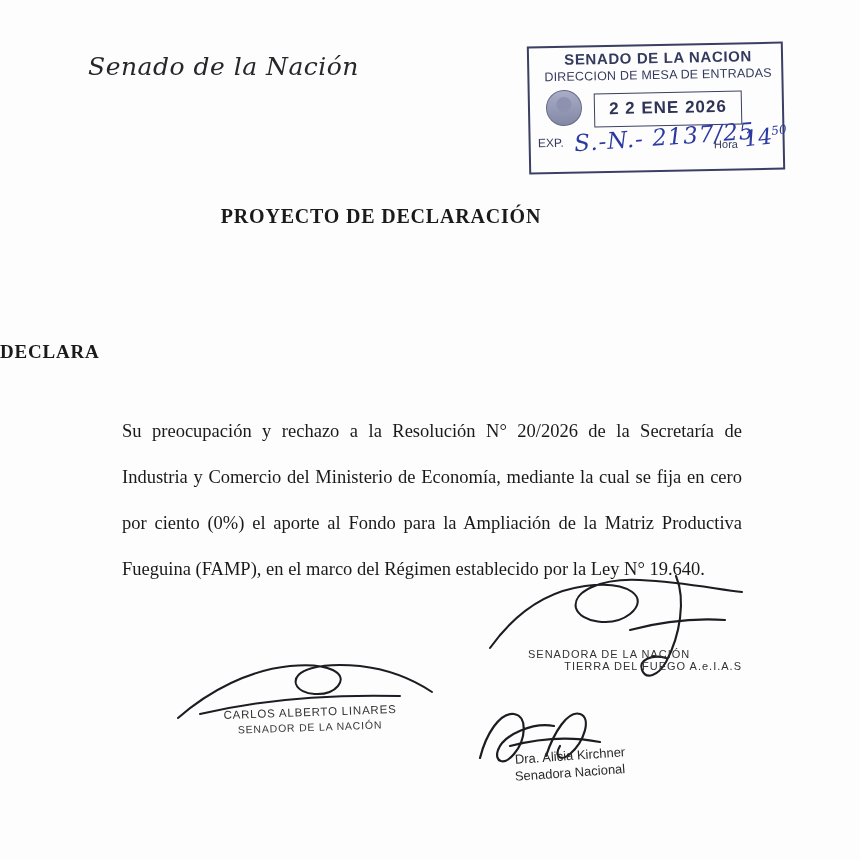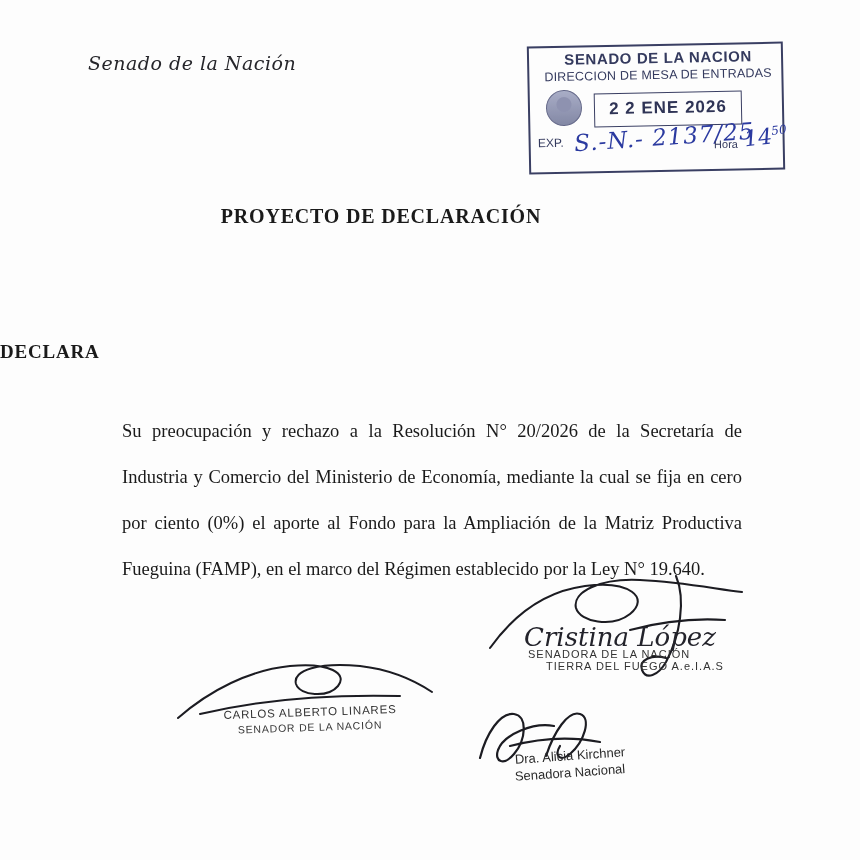--- a/index.html
+++ b/index.html
@@ -17,21 +17,21 @@
     color: #1a1a1a;
   }
 
   
   .letterhead {
     position: absolute;
     left: 88px;
     top: 52px;
     font-family: "DejaVu Serif", serif;
     font-style: italic;
-    font-size: 19px;
+    font-size: 25px;
     letter-spacing: 0.5px;
     color: #26262b;
     white-space: nowrap;
   }
 
   
   .stamp {
     position: absolute;
     left: 528px;
     top: 44px;
@@ -222,21 +222,21 @@
     font-family: "Liberation Sans", sans-serif;
     font-size: 11px;
     letter-spacing: 1px;
     color: #333;
   }
   .sig-cristina .line-b {
     position: absolute;
     left: 48px;
     top: 90px;
     width: 214px;
-    text-align: center;
+    text-align: right;
     font-family: "Liberation Sans", sans-serif;
     font-size: 11px;
     letter-spacing: 1px;
     color: #333;
   }
 
   .sig-linares {
     left: 170px;
     top: 650px;
     width: 300px;
@@ -327,21 +327,20 @@
   <div class="body-text">Su preocupación y rechazo a la Resolución N° 20/2026 de la Secretaría de Industria y Comercio del Ministerio de Economía, mediante la cual se fija en cero por ciento (0%) el aporte al Fondo para la Ampliación de la Matriz Productiva Fueguina (FAMP), en el marco del Régimen establecido por la Ley N° 19.640.</div>
 
   <div class="sig sig-cristina">
     <svg class="sig-ink" width="300" height="130" viewBox="0 0 300 130">
       <g fill="none" stroke="#1c1c22" stroke-width="2.1" stroke-linecap="round">
         <path d="M10 78 C 30 50, 60 22, 105 16 C 150 10, 170 28, 150 44 C 132 58, 100 52, 96 38 C 92 22, 120 8, 160 10 C 205 12, 240 20, 262 22"></path>
         <path d="M196 6 C 206 30, 200 66, 186 92 C 178 106, 166 110, 162 100 C 158 90, 172 84, 186 88"></path>
         <path d="M150 60 C 180 52, 215 48, 245 50"></path>
       </g>
     </svg>
-    <div class="script">Cristina López</div>
     <div class="line-a sig-name">SENADORA DE LA NACIÓN</div>
     <div class="line-b sig-name">TIERRA DEL FUEGO A.e.I.A.S</div>
   </div>
 
   <div class="sig sig-linares">
     <svg class="sig-ink" width="300" height="110" viewBox="0 0 300 110">
       <g fill="none" stroke="#1c1c22" stroke-width="2" stroke-linecap="round">
         <path d="M8 68 C 40 40, 80 20, 120 16 C 160 12, 178 24, 168 36 C 158 48, 130 46, 126 34 C 122 20, 150 12, 190 16 C 225 20, 250 34, 262 42"></path>
         <path d="M30 64 C 80 52, 150 44, 230 46"></path>
       </g>

